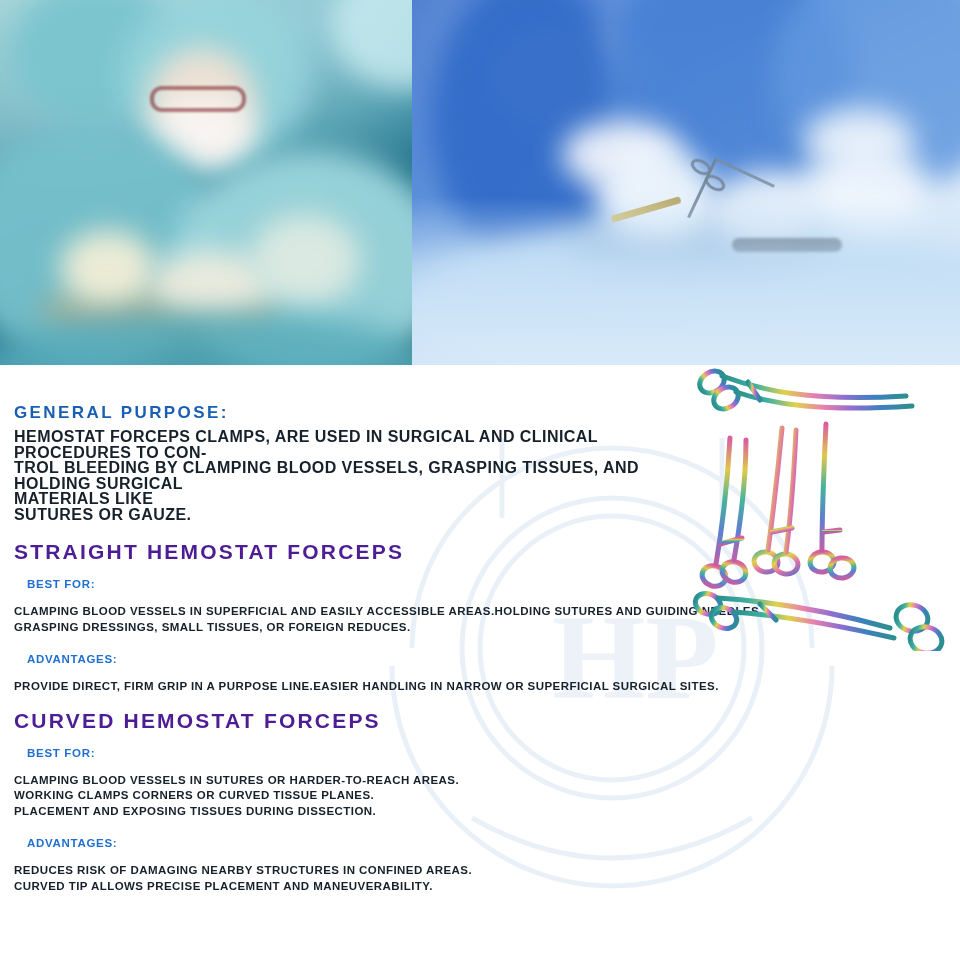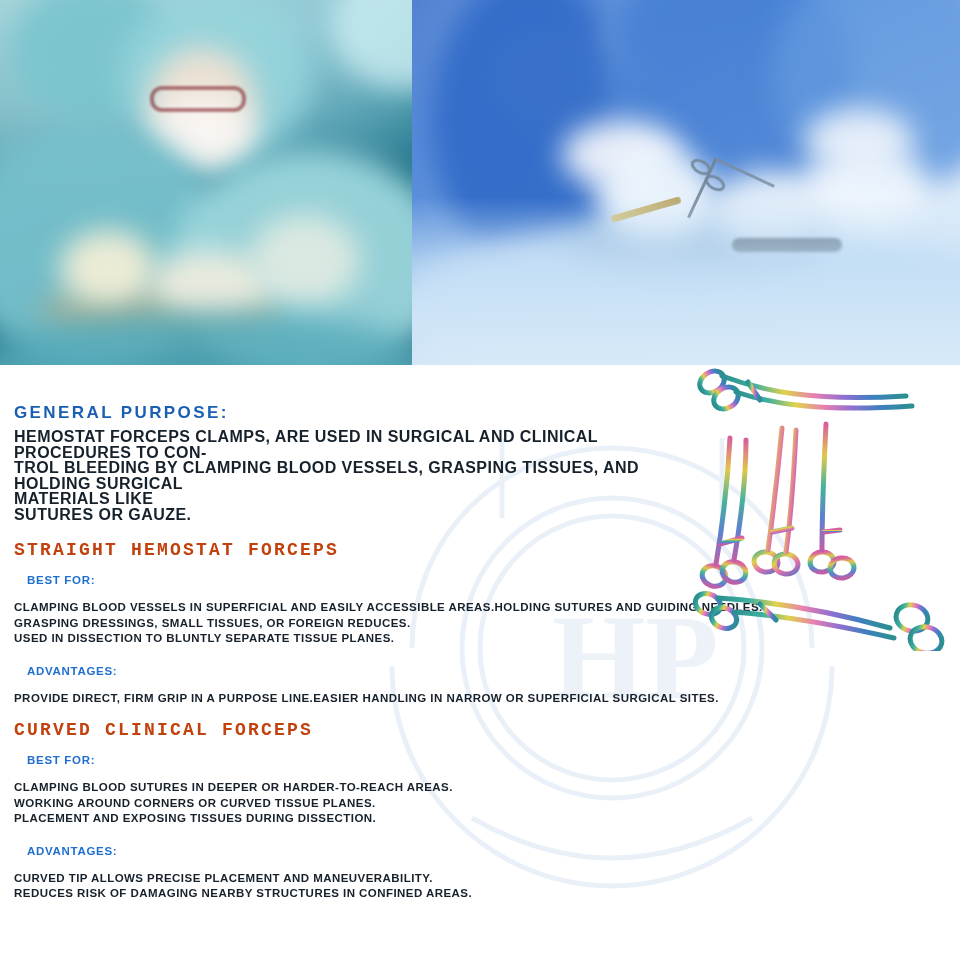--- a/index.html
+++ b/index.html
@@ -119,25 +119,24 @@
     padding:14px 18px 0 14px;
   }
   .h-main {
     color:#1a5fb4;
     font-size:17px;
     font-weight:bold;
     letter-spacing:2.4px;
     margin-top:24px;
   }
   .h-sec {
-    color:#c2410c;
-    font-size:18px;
+    color:#4c1d95;
+    font-size:21px;
     font-weight:bold;
     letter-spacing:2.2px;
-    font-family:Liberation Mono, monospace;
   }
   .lbl {
     color:#1f6fd0;
     font-size:11.5px;
     font-weight:bold;
     letter-spacing:0.7px;
     padding-left:13px;
   }
   .para {
     color:#16212b;
@@ -311,44 +310,43 @@
   <div class="sp18"></div>
 
   <div class="blk">
     <div class="h-sec">STRAIGHT HEMOSTAT FORCEPS</div>
     <div class="sp14"></div>
     <div class="lbl">BEST FOR:</div>
     <div class="sp14"></div>
     <div class="para">
       <div>CLAMPING BLOOD VESSELS IN SUPERFICIAL AND EASILY ACCESSIBLE AREAS.HOLDING SUTURES AND GUIDING NEEDLES.</div>
       <div>GRASPING DRESSINGS, SMALL TISSUES, OR FOREIGN REDUCES.</div>
-      <div>USED IN DISSECTION TO BLUNTLY SEPARATE TISSUE PLANES.</div>
     </div>
     <div class="sp18"></div>
     <div class="lbl">ADVANTAGES:</div>
     <div class="sp14"></div>
     <div class="para">
       <div>PROVIDE DIRECT, FIRM GRIP IN A PURPOSE LINE.EASIER HANDLING IN NARROW OR SUPERFICIAL SURGICAL SITES.</div>
     </div>
   </div>
 
   <div class="sp14"></div>
 
   <div class="blk">
-    <div class="h-sec">CURVED CLINICAL FORCEPS</div>
+    <div class="h-sec">CURVED HEMOSTAT FORCEPS</div>
     <div class="sp14"></div>
     <div class="lbl">BEST FOR:</div>
     <div class="sp14"></div>
     <div class="para">
-      <div>CLAMPING BLOOD SUTURES IN DEEPER OR HARDER-TO-REACH AREAS.</div>
-      <div>WORKING AROUND CORNERS OR CURVED TISSUE PLANES.</div>
+      <div>CLAMPING BLOOD VESSELS IN SUTURES OR HARDER-TO-REACH AREAS.</div>
+      <div>WORKING CLAMPS CORNERS OR CURVED TISSUE PLANES.</div>
       <div>PLACEMENT AND EXPOSING TISSUES DURING DISSECTION.</div>
     </div>
     <div class="sp18"></div>
     <div class="lbl">ADVANTAGES:</div>
     <div class="sp14"></div>
     <div class="para">
+      <div>REDUCES RISK OF DAMAGING NEARBY STRUCTURES IN CONFINED AREAS.</div>
       <div>CURVED TIP ALLOWS PRECISE PLACEMENT AND MANEUVERABILITY.</div>
-      <div>REDUCES RISK OF DAMAGING NEARBY STRUCTURES IN CONFINED AREAS.</div>
     </div>
   </div>
 
 </div>
 
 </body></html>

